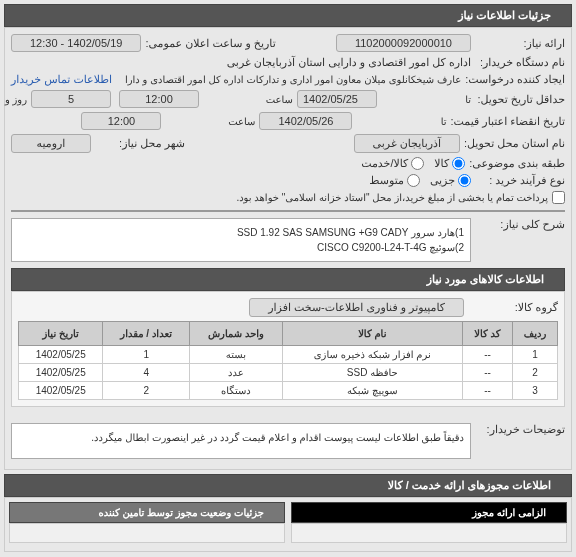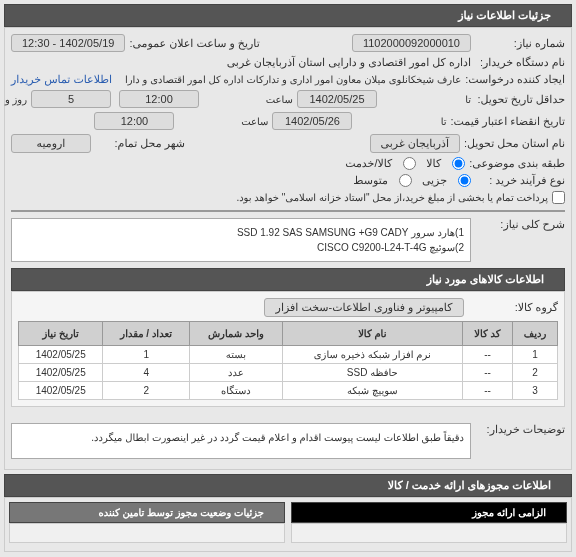--- a/index.html
+++ b/index.html
@@ -32,42 +32,42 @@
   flex-wrap: nowrap;
 }
 .label {
   color: #333;
   white-space: nowrap;
   min-width: 90px;
 }
 .value-box {
   background: #ddd;
   border: 1px solid #aaa;
-  padding: 2px 10px;
+  padding: 2px 18px;
   border-radius: 3px;
   min-width: 80px;
   text-align: center;
   color: #333;
 }
 .value-plain {
   color: #333;
 }
 .link-blue {
   color: #2a5db0;
   cursor: pointer;
 }
 .radio-group {
   display: flex;
   gap: 10px;
   align-items: center;
 }
 .radio-item {
   display: flex;
   align-items: center;
-  gap: 11px;
+  gap: 3px;
 }
 .checkbox-row {
   display: flex;
   align-items: center;
   gap: 4px;
   font-size: 10px;
 }
 .sep-line {
   border: none;
   border-top: 2px solid #999;
@@ -115,21 +115,21 @@
 .flex-fill { flex: 1; }
 .small { font-size: 10px; }
 </style>
 </head>
 <body>
 
 <div class="section-header">جزئیات اطلاعات نیاز</div>
 <div class="form-area">
 
   <div class="row">
-    <span class="label">شماره نیاز:</span>
+    <span class="label">ارائه نیاز:</span>
     <span class="value-box">1102000092000010</span>
     <span class="flex-fill"></span>
     <span class="label">تاریخ و ساعت اعلان عمومی:</span>
     <span class="value-box">1402/05/19 - 12:30</span>
   </div>
 
   <div class="row">
     <span class="label">نام دستگاه خریدار:</span>
     <span class="value-plain">اداره کل امور اقتصادی و دارایی استان آذربایجان غربی</span>
   </div>
@@ -158,21 +158,21 @@
     <span class="label small">تا</span>
     <span class="value-box">1402/05/26</span>
     <span class="label small">ساعت</span>
     <span class="value-box">12:00</span>
   </div>
 
   <div class="row">
     <span class="label">نام استان محل تحویل:</span>
     <span class="value-box">آذربایجان غربی</span>
     <span class="flex-fill"></span>
-    <span class="label">شهر محل تمام:</span>
+    <span class="label">شهر محل نیاز:</span>
     <span class="value-box">ارومیه</span>
   </div>
 
   <div class="row">
     <span class="label">طبقه بندی موضوعی:</span>
     <div class="radio-group">
       <label class="radio-item">
         <input type="radio" name="pkg" checked="" style="">
         <span>کالا</span>
       </label>

